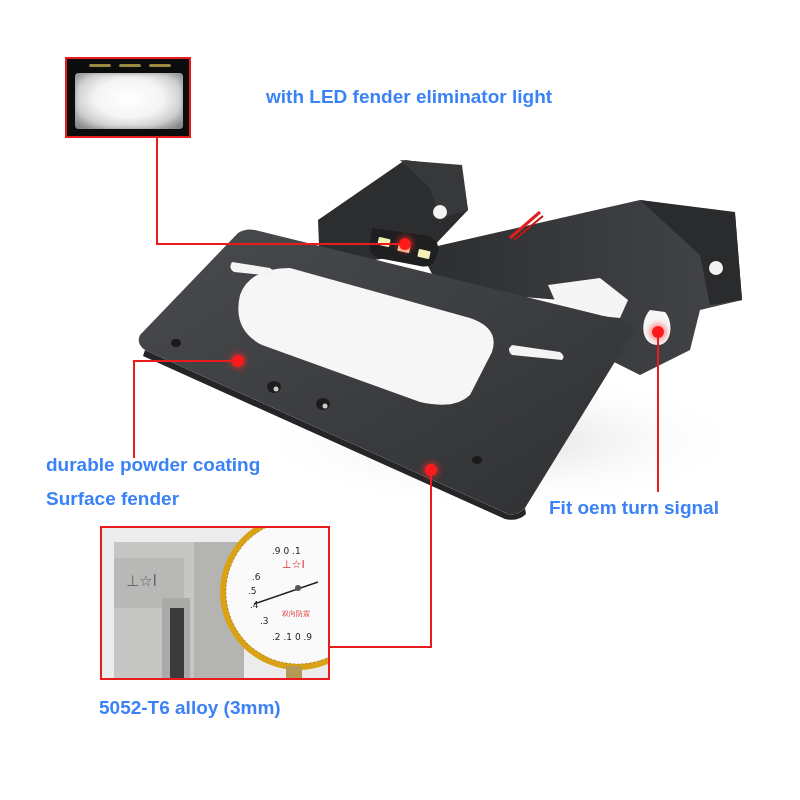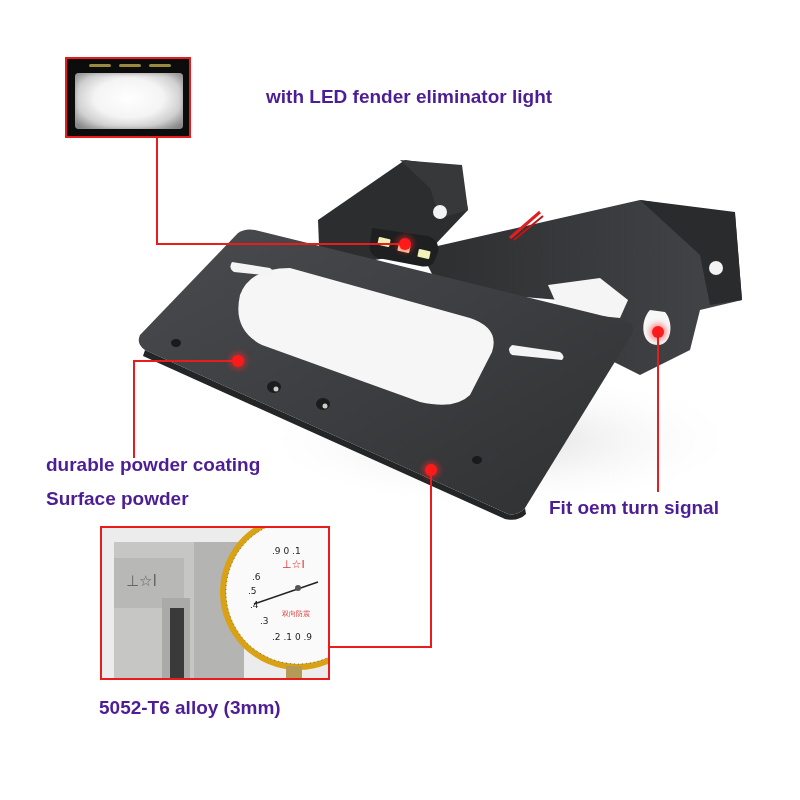--- a/index.html
+++ b/index.html
@@ -1,21 +1,21 @@
 <!DOCTYPE html>
 <html><head>
   <meta charset="utf-8">
   <style>
     * { box-sizing: border-box; margin: 0; padding: 0; }
     html, body { width: 800px; height: 800px; background: #ffffff; overflow: hidden; }
     body { position: relative; font-family: "Liberation Sans", sans-serif; }
     .stage { position: absolute; left: 0; top: 0; width: 800px; height: 800px; }
     .label {
       position: absolute; font-family: "Liberation Sans", sans-serif;
-      font-weight: bold; color: #4c1d95; white-space: nowrap; line-height: 1;
+      font-weight: bold; color: #3b82f6; white-space: nowrap; line-height: 1;
     }
     .inset {
       position: absolute; border: 2px solid #e81c1c; overflow: hidden;
     }
     .led-inset { left: 65px; top: 57px; width: 126px; height: 81px; background: #0c0c0c; }
     .led-lens {
       position: absolute; left: 8px; top: 14px; width: 108px; height: 56px;
       border-radius: 4px;
       background: radial-gradient(ellipse at 50% 45%, #ffffff 0%, #f4f4f4 45%, #cfcfcf 70%, #6a6a6a 100%);
       box-shadow: inset 0 0 4px #999;
@@ -94,21 +94,21 @@
   </div>
   <div class="label" style="left:266px; top:87px; font-size:19px;">with LED fender eliminator light</div>
   <div class="line" style="left:156px; top:138px; width:2px; height:107px;"></div>
   <div class="line" style="left:156px; top:243px; width:250px; height:2px;"></div>
   <div class="dot" style="left:405px; top:244px;"></div>
 
   <div class="line" style="left:133px; top:360px; width:106px; height:2px;"></div>
   <div class="line" style="left:133px; top:360px; width:2px; height:98px;"></div>
   <div class="dot" style="left:238px; top:361px;"></div>
   <div class="label" style="left:46px; top:455px; font-size:19px;">durable powder coating</div>
-  <div class="label" style="left:46px; top:489px; font-size:19px;">Surface powder</div>
+  <div class="label" style="left:46px; top:489px; font-size:19px;">Surface fender</div>
 
   <div class="dot" style="left:658px; top:332px;"></div>
   <div class="line" style="left:657px; top:332px; width:2px; height:160px;"></div>
   <div class="label" style="left:549px; top:498px; font-size:19px;">Fit oem turn signal</div>
 
   <div class="inset cal-inset">
     <svg width="230" height="154">
       <rect x="0" y="0" width="230" height="154" fill="#ececec"></rect>
       <rect x="12" y="14" width="118" height="150" fill="#c6c6c4"></rect>
       <rect x="12" y="30" width="70" height="50" fill="#b8b8b6"></rect>

